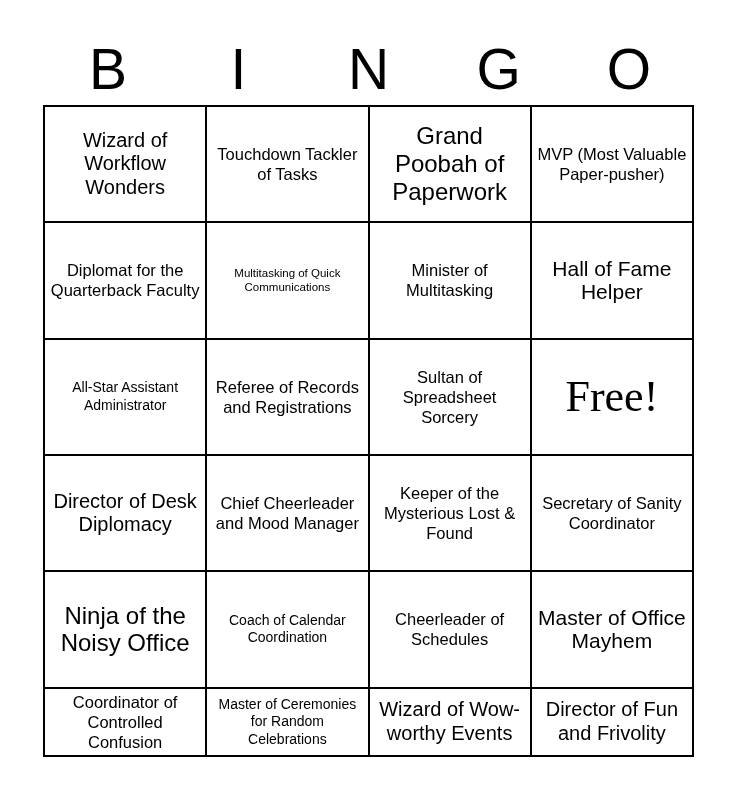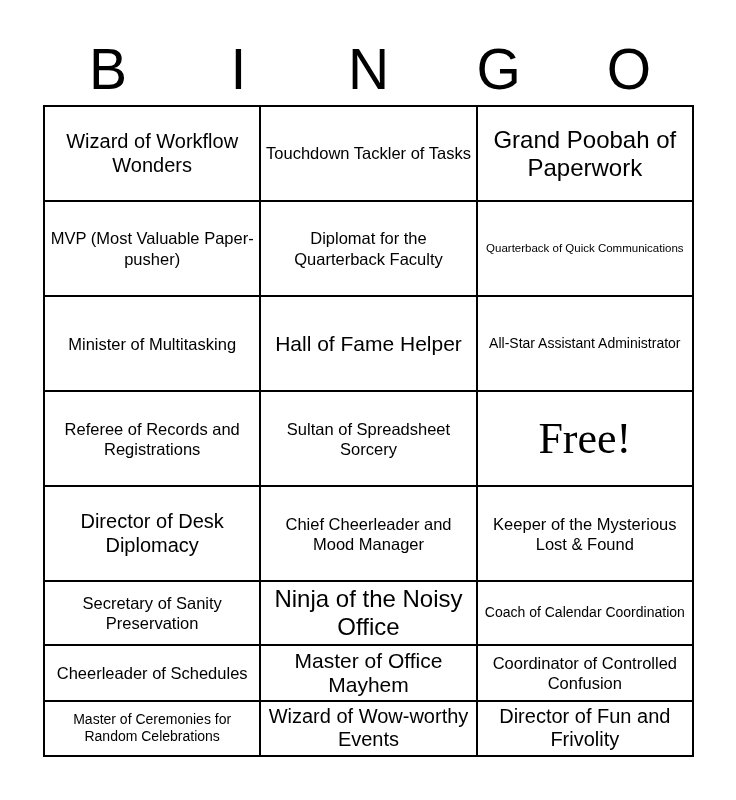--- a/index.html
+++ b/index.html
@@ -45,21 +45,21 @@
   #bingo-grid {
     position: absolute;
     left: 43px;
     top: 105px;
     width: 651px;
     height: 652px;
     box-sizing: border-box;
     border-top: 2px solid #000;
     border-left: 2px solid #000;
     display: grid;
-    grid-template-columns: repeat(3, 1fr);
+    grid-template-columns: repeat(4, 1fr);
     grid-template-rows: repeat(5, 1fr);
   }
   .cell {
     box-sizing: border-box;
     border-right: 2px solid #000;
     border-bottom: 2px solid #000;
     display: flex;
     align-items: center;
     justify-content: center;
     text-align: center;
@@ -105,21 +105,21 @@
       <div class="cell fs-xl">
         <span class="cell-text">Grand Poobah of Paperwork</span>
       </div>
       <div class="cell fs-md">
         <span class="cell-text">MVP (Most Valuable Paper-pusher)</span>
       </div>
       <div class="cell fs-md">
         <span class="cell-text">Diplomat for the Quarterback Faculty</span>
       </div>
       <div class="cell fs-xs">
-        <span class="cell-text">Quarterback of Quick Communications</span>
+        <span class="cell-text">Multitasking of Quick Communications</span>
       </div>
       <div class="cell fs-md">
         <span class="cell-text">Minister of Multitasking</span>
       </div>
       <div class="cell fs-xxl">
         <span class="cell-text">Hall of Fame Helper</span>
       </div>
       <div class="cell fs-sm">
         <span class="cell-text">All-Star Assistant Administrator</span>
       </div>
@@ -135,21 +135,21 @@
       <div class="cell fs-lg">
         <span class="cell-text">Director of Desk Diplomacy</span>
       </div>
       <div class="cell fs-md">
         <span class="cell-text">Chief Cheerleader and Mood Manager</span>
       </div>
       <div class="cell fs-md">
         <span class="cell-text">Keeper of the Mysterious Lost &amp; Found</span>
       </div>
       <div class="cell fs-md">
-        <span class="cell-text">Secretary of Sanity Preservation</span>
+        <span class="cell-text">Secretary of Sanity Coordinator</span>
       </div>
       <div class="cell fs-xl">
         <span class="cell-text">Ninja of the Noisy Office</span>
       </div>
       <div class="cell fs-sm">
         <span class="cell-text">Coach of Calendar Coordination</span>
       </div>
       <div class="cell fs-md">
         <span class="cell-text">Cheerleader of Schedules</span>
       </div>

